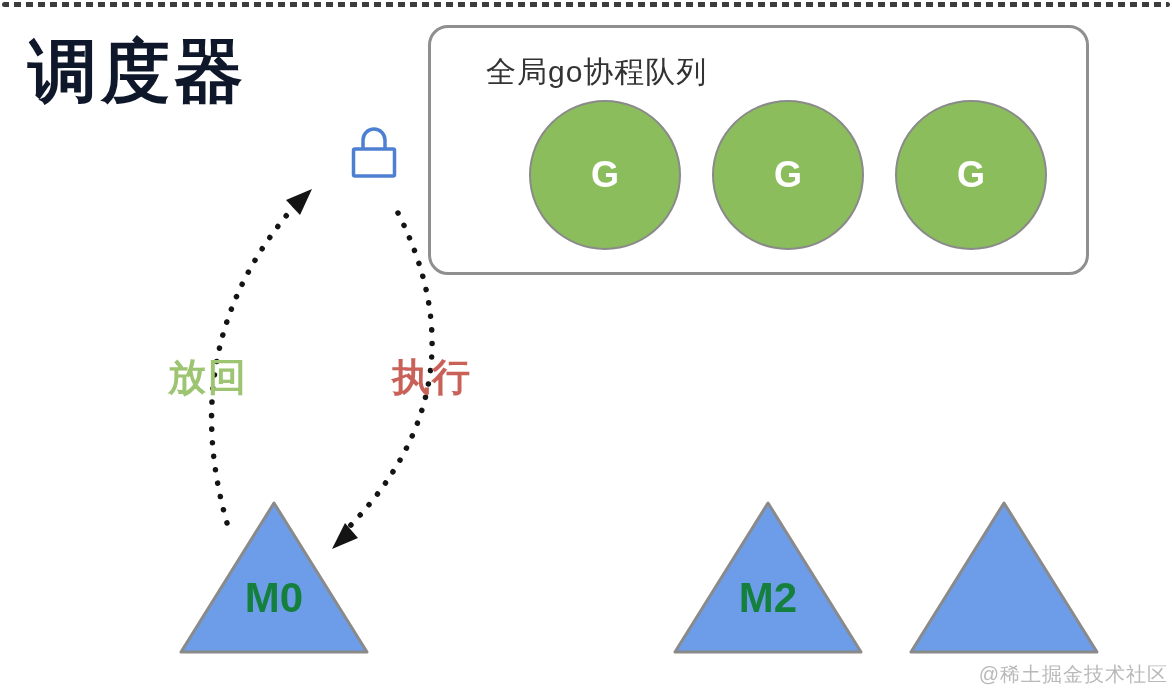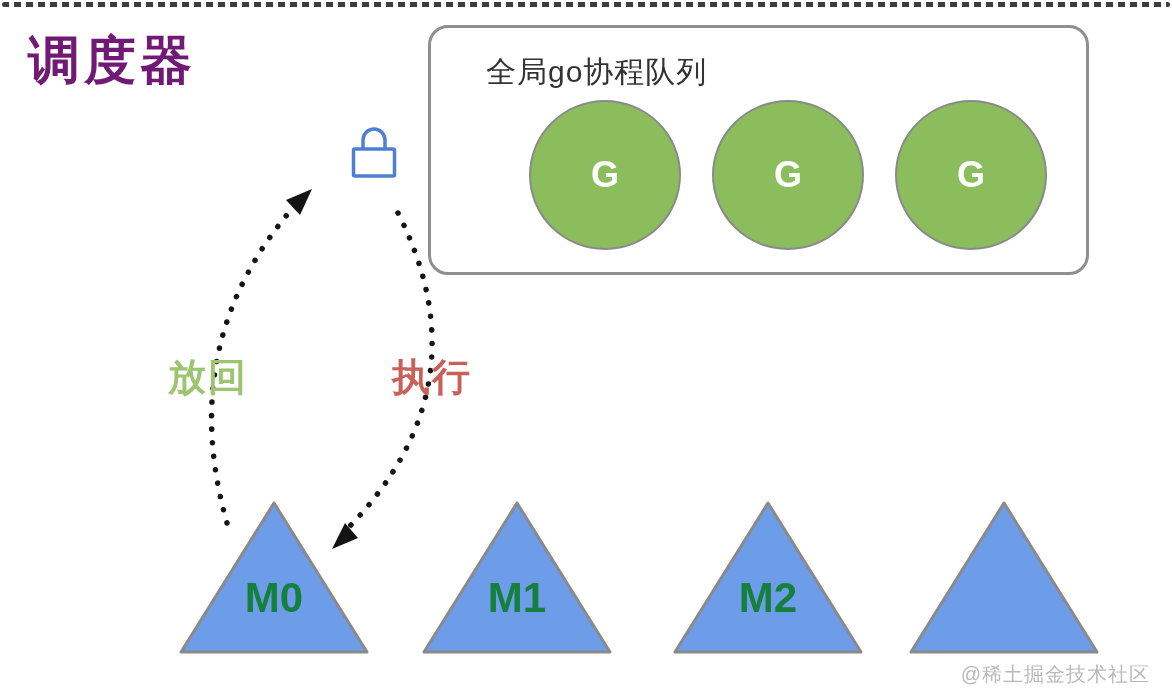--- a/index.html
+++ b/index.html
@@ -22,23 +22,23 @@
     top: 2px; left: 2px; right: 2px;
     height: 5px;
     background: repeating-linear-gradient(to right, #3d3d3d 0 7px, transparent 7px 12px);
     border-radius: 3px;
   }
 
   
   .page-title {
     position: absolute;
     left: 28px; top: 26px;
-    font-size: 52px;
+    font-size: 69px;
     font-weight: 800;
-    color: #701a75;
+    color: #0f172a;
     letter-spacing: 4px;
   }
 
   
   .queue-box {
     position: absolute;
     left: 428px; top: 25px;
     width: 661px; height: 250px;
     border: 3px solid #8f8f8f;
     border-radius: 20px;
@@ -114,21 +114,21 @@
     font-weight: bold;
   }
   .machine.m0 { left: 178px; }
   .machine.m1 { left: 421px; }
   .machine.m2 { left: 672px; }
   .machine.m3 { left: 908px; }
 
   
   .watermark {
     position: absolute;
-    right: 22px; bottom: 12px;
+    right: 4px; bottom: 12px;
     font-size: 20px;
     color: #b9b9b9;
     letter-spacing: 1px;
   }
 </style>
 </head>
 <body>
 
 <div id="canvas">
 
@@ -167,26 +167,20 @@
 
   <div class="arc-label execute">执行</div>
   <div class="arc-label put-back">放回</div>
 
   <div class="machine m0">
     <svg width="192" height="156" viewBox="0 0 192 156">
       <polygon points="96,3 3,152 189,152" fill="#6d9ce8" stroke="#8a8a8a" stroke-width="3" stroke-linejoin="round"></polygon>
     </svg>
     <span class="m-label">M0</span>
   </div>
-  <div class="machine m1">
-    <svg width="192" height="156" viewBox="0 0 192 156">
-      <polygon points="96,3 3,152 189,152" fill="#6d9ce8" stroke="#8a8a8a" stroke-width="3" stroke-linejoin="round"></polygon>
-    </svg>
-    <span class="m-label">M1</span>
-  </div>
   <div class="machine m2">
     <svg width="192" height="156" viewBox="0 0 192 156">
       <polygon points="96,3 3,152 189,152" fill="#6d9ce8" stroke="#8a8a8a" stroke-width="3" stroke-linejoin="round"></polygon>
     </svg>
     <span class="m-label">M2</span>
   </div>
   <div class="machine m3">
     <svg width="192" height="156" viewBox="0 0 192 156">
       <polygon points="96,3 3,152 189,152" fill="#6d9ce8" stroke="#8a8a8a" stroke-width="3" stroke-linejoin="round"></polygon>
     </svg>

